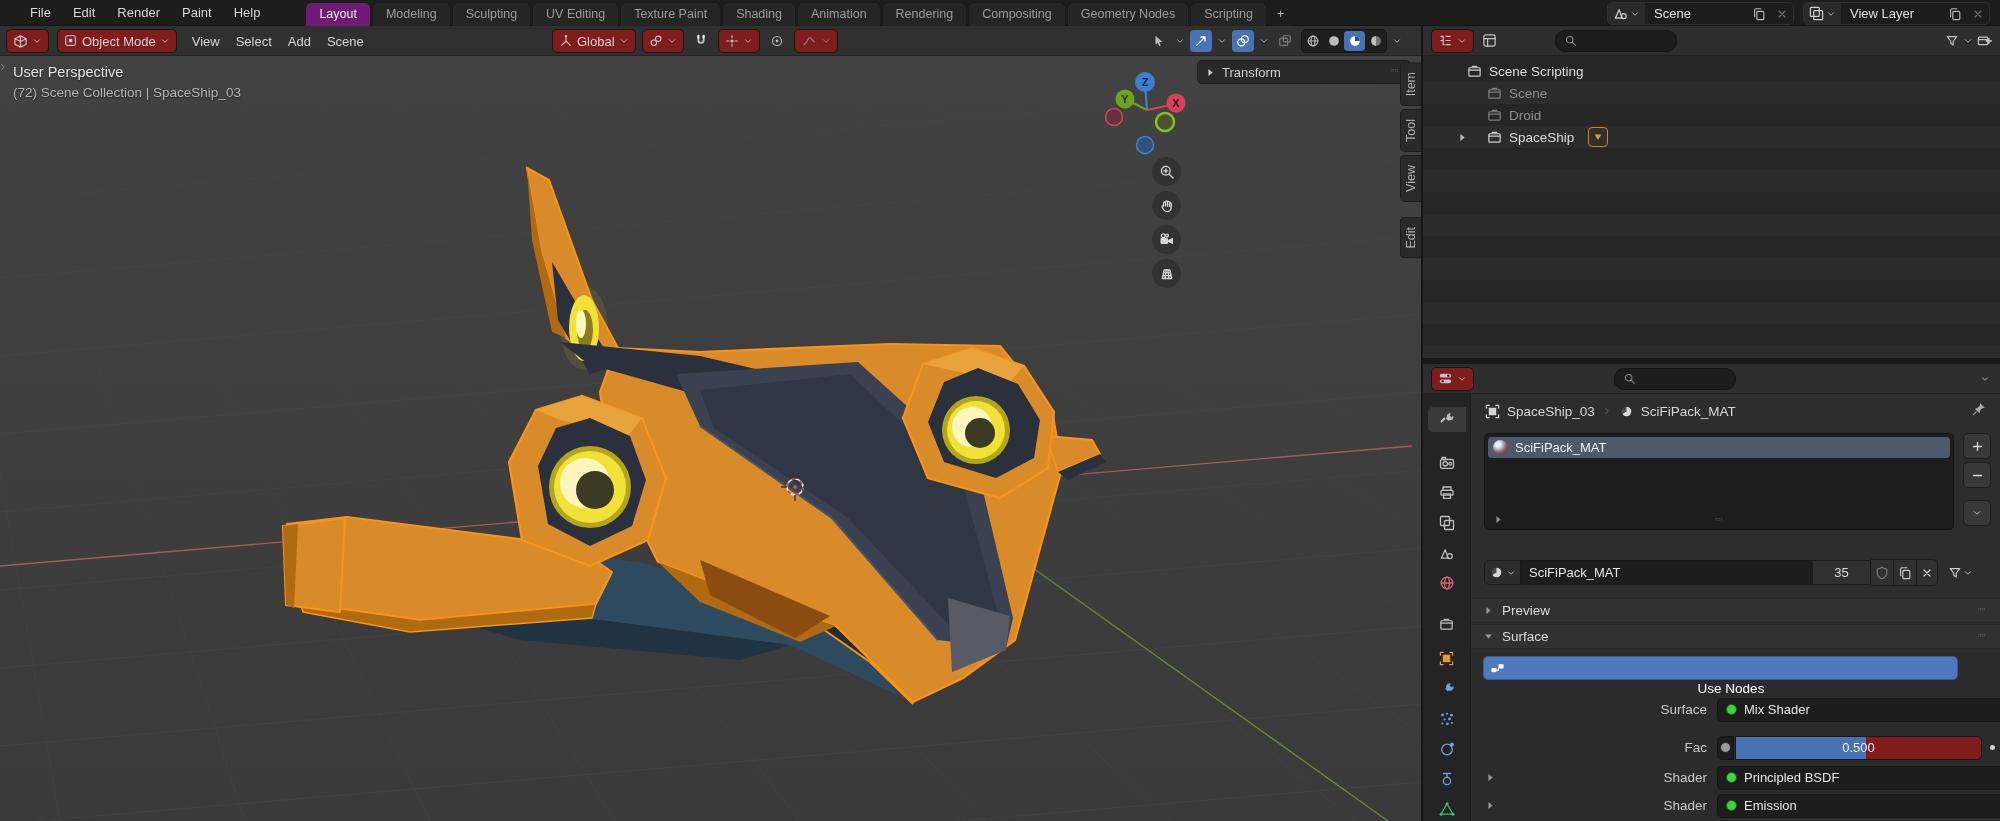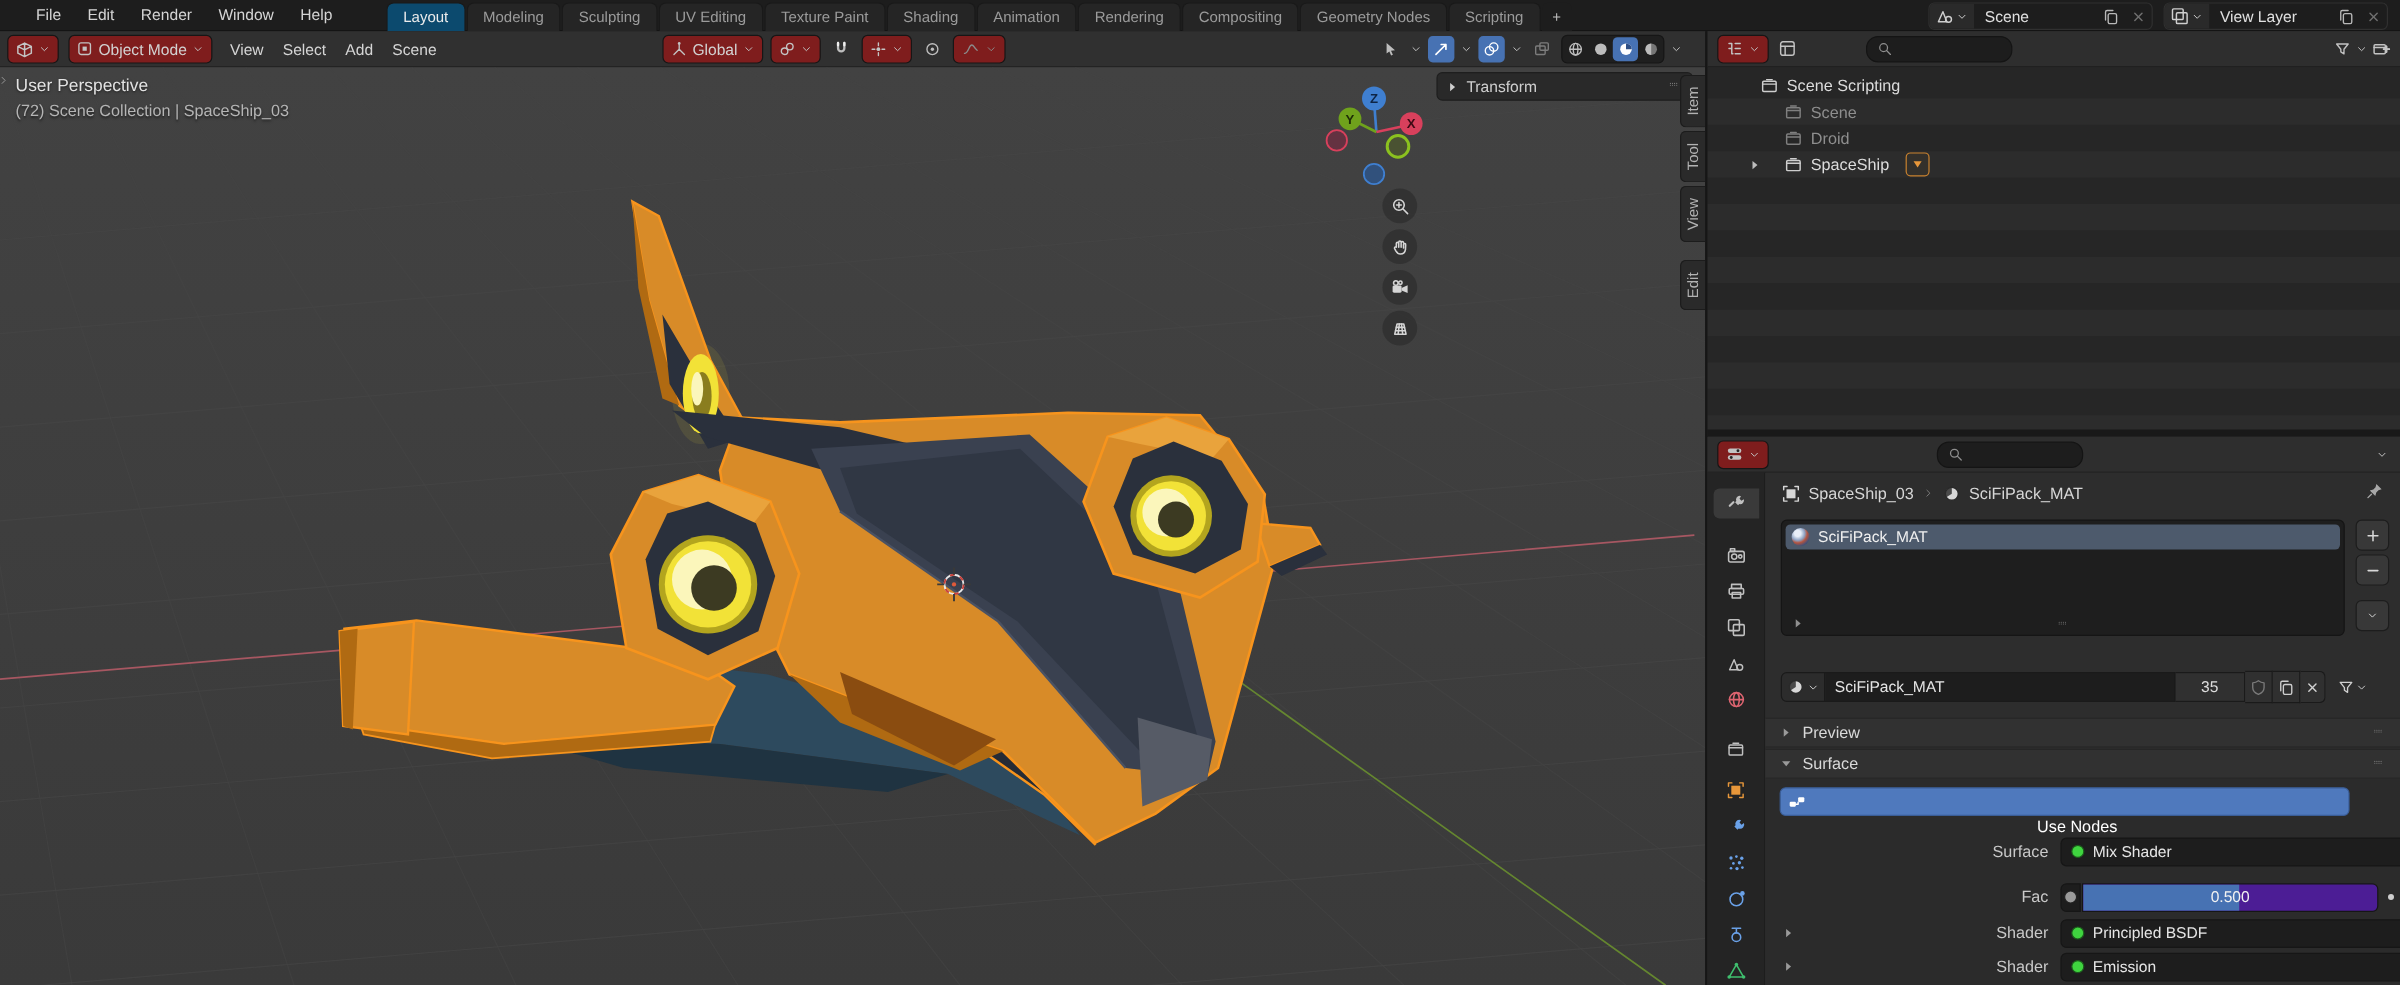--- a/index.html
+++ b/index.html
@@ -10,21 +10,21 @@
   svg{display:block;}
 
   
   .topbar{position:absolute;left:0;top:0;width:2000px;height:26px;background:#1d1d1d;
           display:flex;align-items:center;border-bottom:1px solid #141414;box-sizing:border-box;}
   .logo{margin:0 10px 0 9px;color:#d0d0d0;}
   .menu-item{padding:3px 11px;color:#d5d5d5;border-radius:4px;cursor:default;}
   #workspaces{display:flex;align-items:flex-end;height:26px;margin-left:34px;gap:1px;}
   .wtab{padding:4px 13px 5px;background:#252525;color:#9b9b9b;border-radius:6px 6px 0 0;
         border:1px solid #191919;border-bottom:none;font-size:12.5px;}
-  .wtab.active{background:#0c4a6e;color:#ececec;}
+  .wtab.active{background:#701a75;color:#ececec;}
   .wtab.addtab{padding:4px 8px 5px;color:#bdbdbd;background:#1d1d1d;border-color:transparent;}
   .tb-right{position:absolute;right:10px;top:2px;display:flex;gap:9px;align-items:center;}
   .selector{display:flex;align-items:center;height:21px;background:#1d1d1d;border:1px solid #303030;
             border-radius:5px;overflow:hidden;}
   .sel-btn{display:flex;align-items:center;gap:2px;background:#2a2a2a;height:100%;padding:0 5px;color:#cfcfcf;}
   .sel-text{padding:0 9px;color:#e0e0e0;min-width:84px;}
   .sel-ic{padding:0 5px;color:#b9b9b9;}
   .sel-x{padding:0 5px;color:#6f6f6f;}
 
   
@@ -131,40 +131,40 @@
   .usenodes .ic{margin-left:6px;}
   .frow{position:absolute;left:0;width:100%;height:25px;display:flex;align-items:center;}
   .fexp{position:absolute;left:14px;color:#9a9a9a;}
   .flabel{position:absolute;left:0;width:236px;text-align:right;color:#c9c9c9;font-size:13.5px;}
   .ffield{position:absolute;left:246px;width:296px;height:24px;background:#1d1d1d;border:1px solid #161616;
           border-radius:5px;box-sizing:border-box;display:flex;align-items:center;gap:7px;padding:0 8px;color:#e6e6e6;}
   .gdot{width:9px;height:9px;border-radius:50%;background:#3fd43f;border:1px solid #1c5a1c;flex:none;}
   .socket{position:absolute;left:246px;width:17px;height:24px;background:#1d1d1d;border:1px solid #161616;
           border-radius:5px 0 0 5px;box-sizing:border-box;display:flex;align-items:center;justify-content:center;}
   .socket i{width:9px;height:9px;border-radius:50%;background:#9a9a9a;border:1px solid #222;}
-  .slider{position:absolute;left:264px;width:247px;height:24px;background:#4c1d95;border:1px solid #161616;
+  .slider{position:absolute;left:264px;width:247px;height:24px;background:#7f1d1d;border:1px solid #161616;
           border-radius:0 5px 5px 0;box-sizing:border-box;overflow:hidden;}
   .slider .fill{position:absolute;left:0;top:0;height:100%;background:#4772b3;}
   .slider .val{position:absolute;left:0;top:0;width:100%;height:100%;display:flex;align-items:center;
                justify-content:center;color:#f2f2f2;}
   .deco{position:absolute;left:519px;width:5px;height:5px;border-radius:50%;background:#cfcfcf;}
   .gripdots{color:#808080;}
 </style>
 </head>
 <body>
 
 <div id="app">
 
   <div class="topbar">
     <span class="ic logo"></span>
     <nav id="menus" style="display:flex;">
         <span class="menu-item">File</span>
         <span class="menu-item">Edit</span>
         <span class="menu-item">Render</span>
-        <span class="menu-item">Window</span>
+        <span class="menu-item">Paint</span>
         <span class="menu-item">Help</span>
       </nav>
     <div id="workspaces">
         <span class="wtab active">Layout</span>
         <span class="wtab">Modeling</span>
         <span class="wtab">Sculpting</span>
         <span class="wtab">UV Editing</span>
         <span class="wtab">Texture Paint</span>
         <span class="wtab">Shading</span>
         <span class="wtab">Animation</span>

